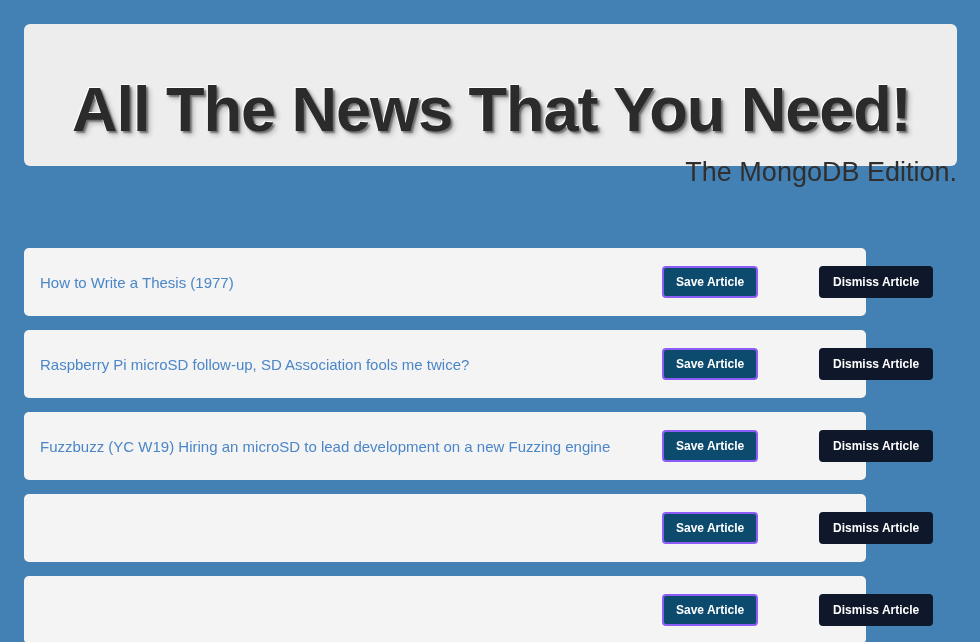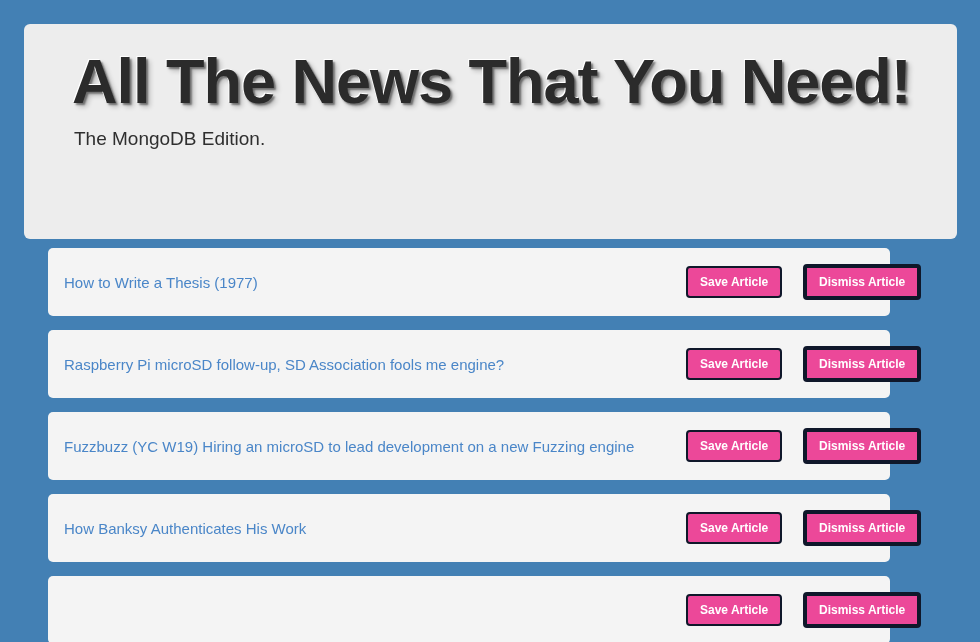--- a/index.html
+++ b/index.html
@@ -22,68 +22,68 @@
     padding: 0;
     position: relative;
   }
 
   
   .jumbotron {
     position: absolute;
     left: 24px;
     top: 24px;
     width: 933px;
-    height: 215px;
+    height: 142px;
     box-sizing: border-box;
     background: #ededed;
     border-radius: 6px;
-    padding: 24px 0 0 48px;
+    padding: 52px 0 0 48px;
   }
 
   .jumbotron-title {
     font-size: 63px;
     font-weight: bold;
     line-height: 1.05;
     color: #2b2b2b;
     letter-spacing: -1px;
     margin: 0;
     text-shadow:
       -1px -1px 0 #ffffff,
        2px  2px 2px rgba(0,0,0,0.45),
        4px  4px 5px rgba(0,0,0,0.20);
     white-space: nowrap;
   }
 
   .jumbotron-subtitle {
     margin: 14px 0 0 2px;
-    font-size: 19px;
+    font-size: 27px;
     font-weight: normal;
     color: #2f2f2f;
     line-height: 1.2;
+    text-align: right;
   }
 
   
   .article-list {
     position: absolute;
     left: 24px;
     top: 248px;
     width: 933px;
   }
 
   .article-row {
     position: relative;
     box-sizing: border-box;
     width: 842px;
     height: 68px;
     background: #f4f4f4;
     border-radius: 5px;
     margin-bottom: 14px;
     display: flex;
     align-items: center;
-    margin-left: 24px;
   }
 
   .article-title {
     position: absolute;
     left: 16px;
     top: 50%;
     transform: translateY(-50%);
     font-size: 15px;
     color: #4a86c8;
     text-decoration: none;
@@ -102,29 +102,29 @@
     line-height: 1;
     padding: 8px 12px;
     border-radius: 4px;
     cursor: pointer;
     white-space: nowrap;
     box-sizing: border-box;
   }
 
   .btn-save {
     left: 638px;
-    background: #ec4899;
-    border: 2px solid #0f172a;
+    background: #0c4a6e;
+    border: 2px solid #8b5cf6;
     min-width: 82px;
   }
 
   .btn-dismiss {
-    left: 755px;
-    background: #ec4899;
-    border: 4px solid #0f172a;
+    left: 795px;
+    background: #0f172a;
+    border: 2px solid #0f172a;
     min-width: 95px;
   }
 </style>
 </head>
 <body>
 
 <div class="page">
 
   <div class="jumbotron">
     <h1 class="jumbotron-title">All The News That You Need!</h1>
@@ -133,33 +133,32 @@
 
   <div class="article-list">
 
     <div class="article-row">
       <a href="#" class="article-title">How to Write a Thesis (1977)</a>
       <div class="btn btn-save">Save Article</div>
       <div class="btn btn-dismiss">Dismiss Article</div>
     </div>
 
     <div class="article-row">
-      <a href="#" class="article-title">Raspberry Pi microSD follow-up, SD Association fools me engine?</a>
+      <a href="#" class="article-title">Raspberry Pi microSD follow-up, SD Association fools me twice?</a>
       <div class="btn btn-save">Save Article</div>
       <div class="btn btn-dismiss">Dismiss Article</div>
     </div>
 
     <div class="article-row">
       <a href="#" class="article-title">Fuzzbuzz (YC W19) Hiring an microSD to lead development on a new Fuzzing engine</a>
       <div class="btn btn-save">Save Article</div>
       <div class="btn btn-dismiss">Dismiss Article</div>
     </div>
 
     <div class="article-row">
-      <a href="#" class="article-title">How Banksy Authenticates His Work</a>
       <div class="btn btn-save">Save Article</div>
       <div class="btn btn-dismiss">Dismiss Article</div>
     </div>
 
     <div class="article-row">
       <div class="btn btn-save">Save Article</div>
       <div class="btn btn-dismiss">Dismiss Article</div>
     </div>
 
   </div>

